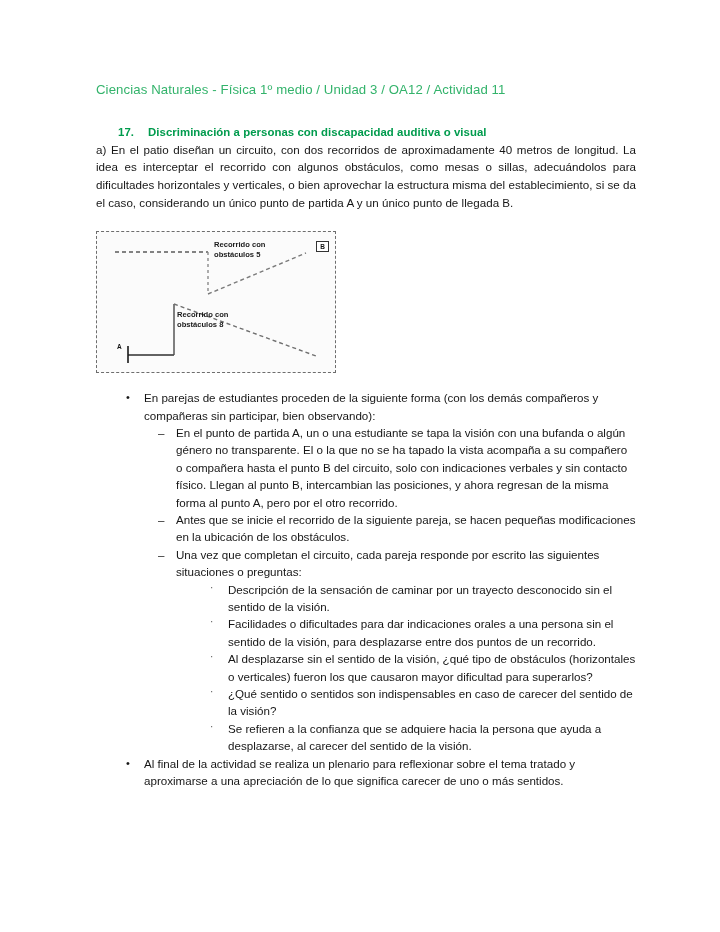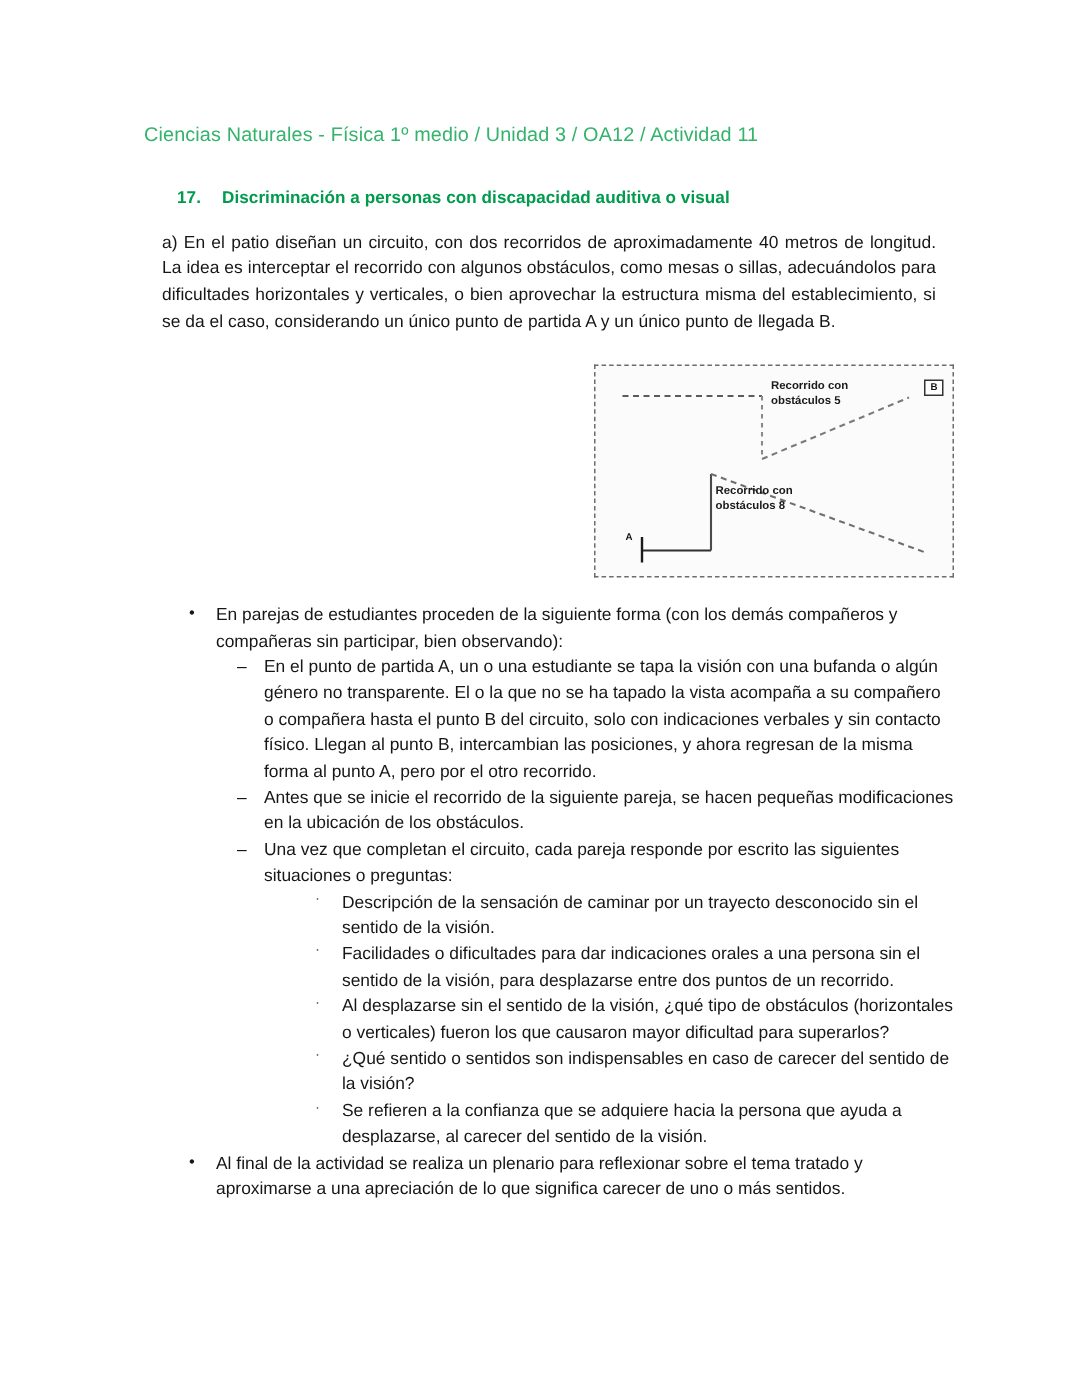--- a/index.html
+++ b/index.html
@@ -53,36 +53,36 @@
   .activity-heading .num {
     width: 30px;
     flex: 0 0 30px;
   }
   .activity-heading .txt {
     flex: 1;
   }
 
   
   p.body-text {
-    margin: 12px;
+    margin: 0;
     font-size: 11.6px;
     line-height: 17.6px;
     text-align: justify;
     color: #161616;
     letter-spacing: 0.02px;
   }
   .para-a {
     margin-top: 20px;
   }
 
   
   .diagram-wrap {
     margin-top: 20px;
     display: flex;
-    justify-content: flex-end;
+    justify-content: flex-start;
   }
   .diagram {
     position: relative;
     width: 240px;
     height: 142px;
     background: #fbfbfb;
     border: 1px dashed #6d6d6d;
     box-sizing: border-box;
   }
   .diagram svg {

